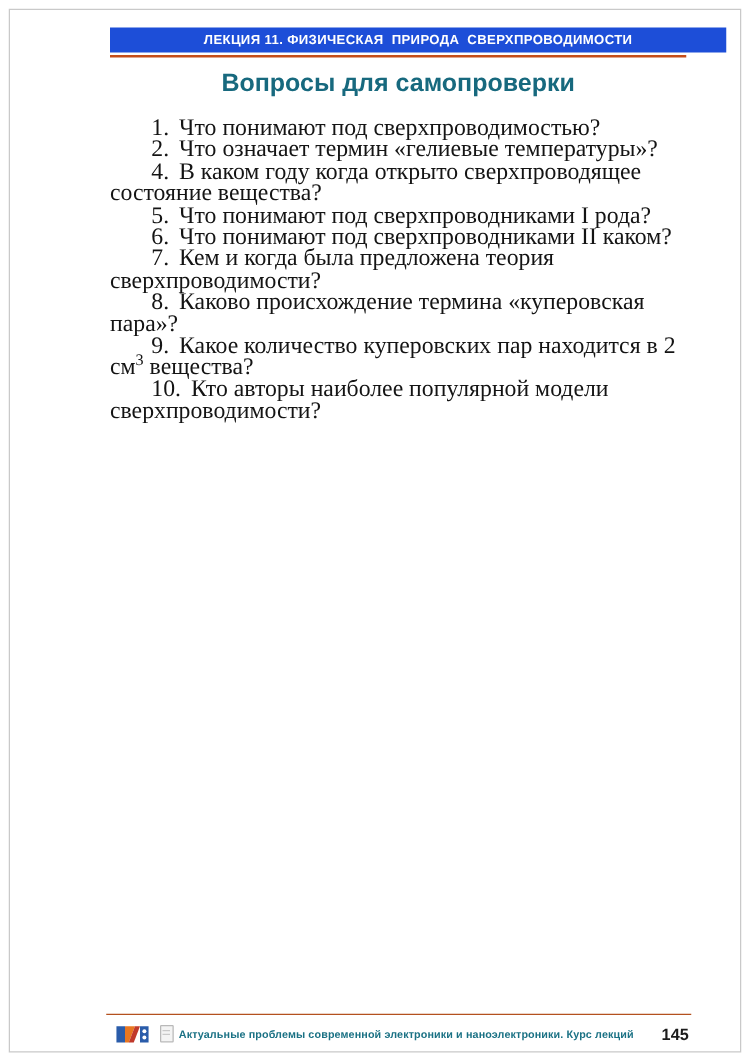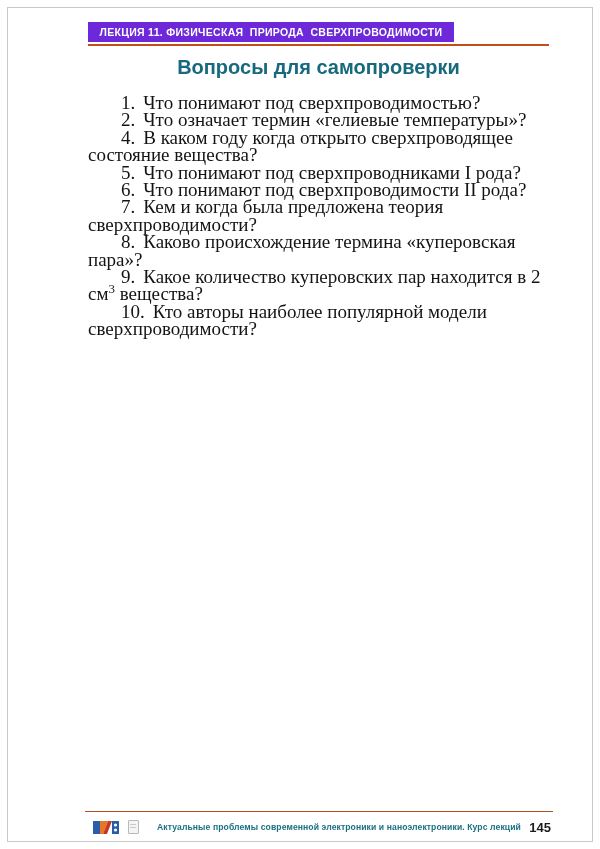--- a/index.html
+++ b/index.html
@@ -13,22 +13,22 @@
   }
   .frame {
     position: absolute;
     inset: 7px;
     border: 1px solid #c9c9c9;
     pointer-events: none;
   }
   .banner {
     position: absolute;
     left: 88px; top: 22px;
-    width: 366px; height: 20px;
-    background: #6d28d9;
+    width: 493px; height: 20px;
+    background: #1d4ed8;
     color: #ffffff;
     display: flex; align-items: center; justify-content: center;
     font-family: "Liberation Sans", sans-serif;
     font-weight: bold;
     font-size: 10.5px;
     letter-spacing: 0.3px;
   }
   .banner span { white-space: pre; }
   .banner-rule {
     position: absolute;
@@ -87,21 +87,21 @@
     position: absolute;
     left: 1px; top: 3px;
     width: 6px; height: 1px;
     background: #c9c9c9;
     box-shadow: 0 3px 0 #c9c9c9;
   }
   .footer-text {
     color: #1a7184;
     font-weight: bold;
     font-size: 8.6px;
-    margin-left: 18px;
+    margin-left: 4px;
     letter-spacing: 0.1px;
   }
   .page-num {
     margin-left: auto;
     margin-right: 2px;
     font-weight: bold;
     font-size: 13px;
     color: #1c1c1c;
   }
 </style>
@@ -116,21 +116,21 @@
   </div>
   <div class="banner-rule"></div>
 
   <h2 class="section-title">Вопросы для самопроверки</h2>
 
   <div class="questions">
     <p class="q"><span class="qnum">1.</span><span>Что понимают под сверхпроводимостью?</span><sup></sup><span></span></p>
     <p class="q"><span class="qnum">2.</span><span>Что означает термин «гелиевые температуры»?</span><sup></sup><span></span></p>
     <p class="q"><span class="qnum">4.</span><span>В каком году когда открыто сверхпроводящее состояние вещества?</span><sup></sup><span></span></p>
     <p class="q"><span class="qnum">5.</span><span>Что понимают под сверхпроводниками I рода?</span><sup></sup><span></span></p>
-    <p class="q"><span class="qnum">6.</span><span>Что понимают под сверхпроводимости II рода?</span><sup></sup><span></span></p>
+    <p class="q"><span class="qnum">6.</span><span>Что понимают под сверхпроводниками II каком?</span><sup></sup><span></span></p>
     <p class="q"><span class="qnum">7.</span><span>Кем и когда была предложена теория сверхпроводимости?</span><sup></sup><span></span></p>
     <p class="q"><span class="qnum">8.</span><span>Каково происхождение термина «куперовская пара»?</span><sup></sup><span></span></p>
     <p class="q"><span class="qnum">9.</span><span>Какое количество куперовских пар находится в 2 см</span><sup>3</sup><span> вещества?</span></p>
     <p class="q"><span class="qnum">10.</span><span>Кто авторы наиболее популярной модели сверхпроводимости?</span><sup></sup><span></span></p>
   </div>
 
   <div class="footer-rule"></div>
   <div class="footer-row">
     <span class="logo">
       <svg width="26" height="15" viewBox="0 0 26 15" aria-hidden="true">

